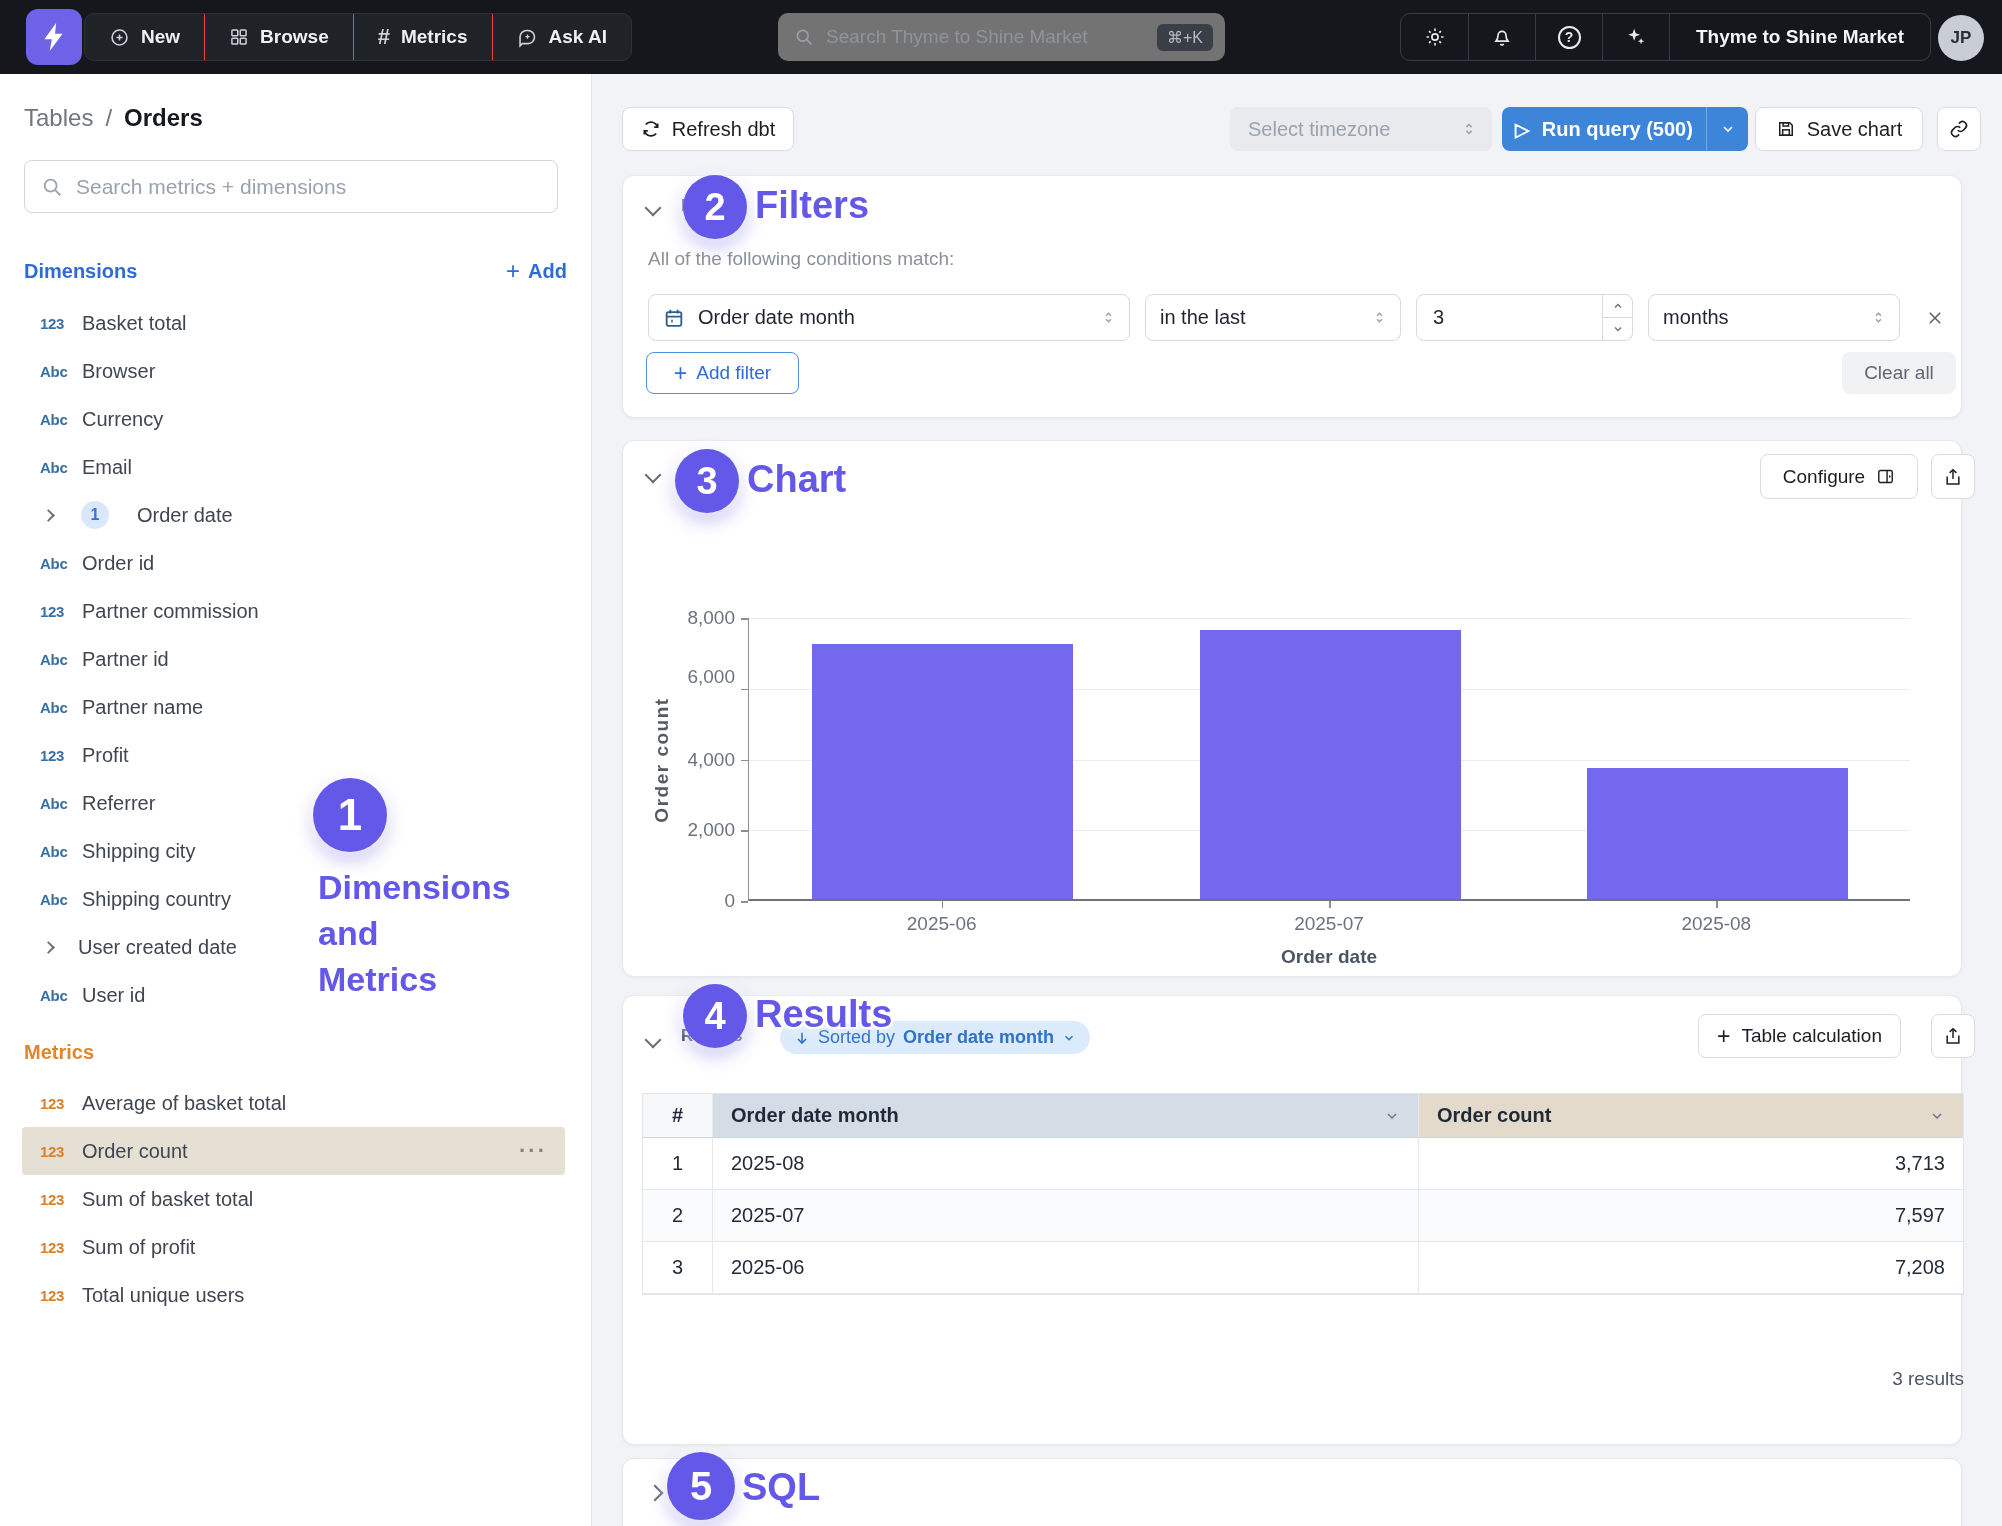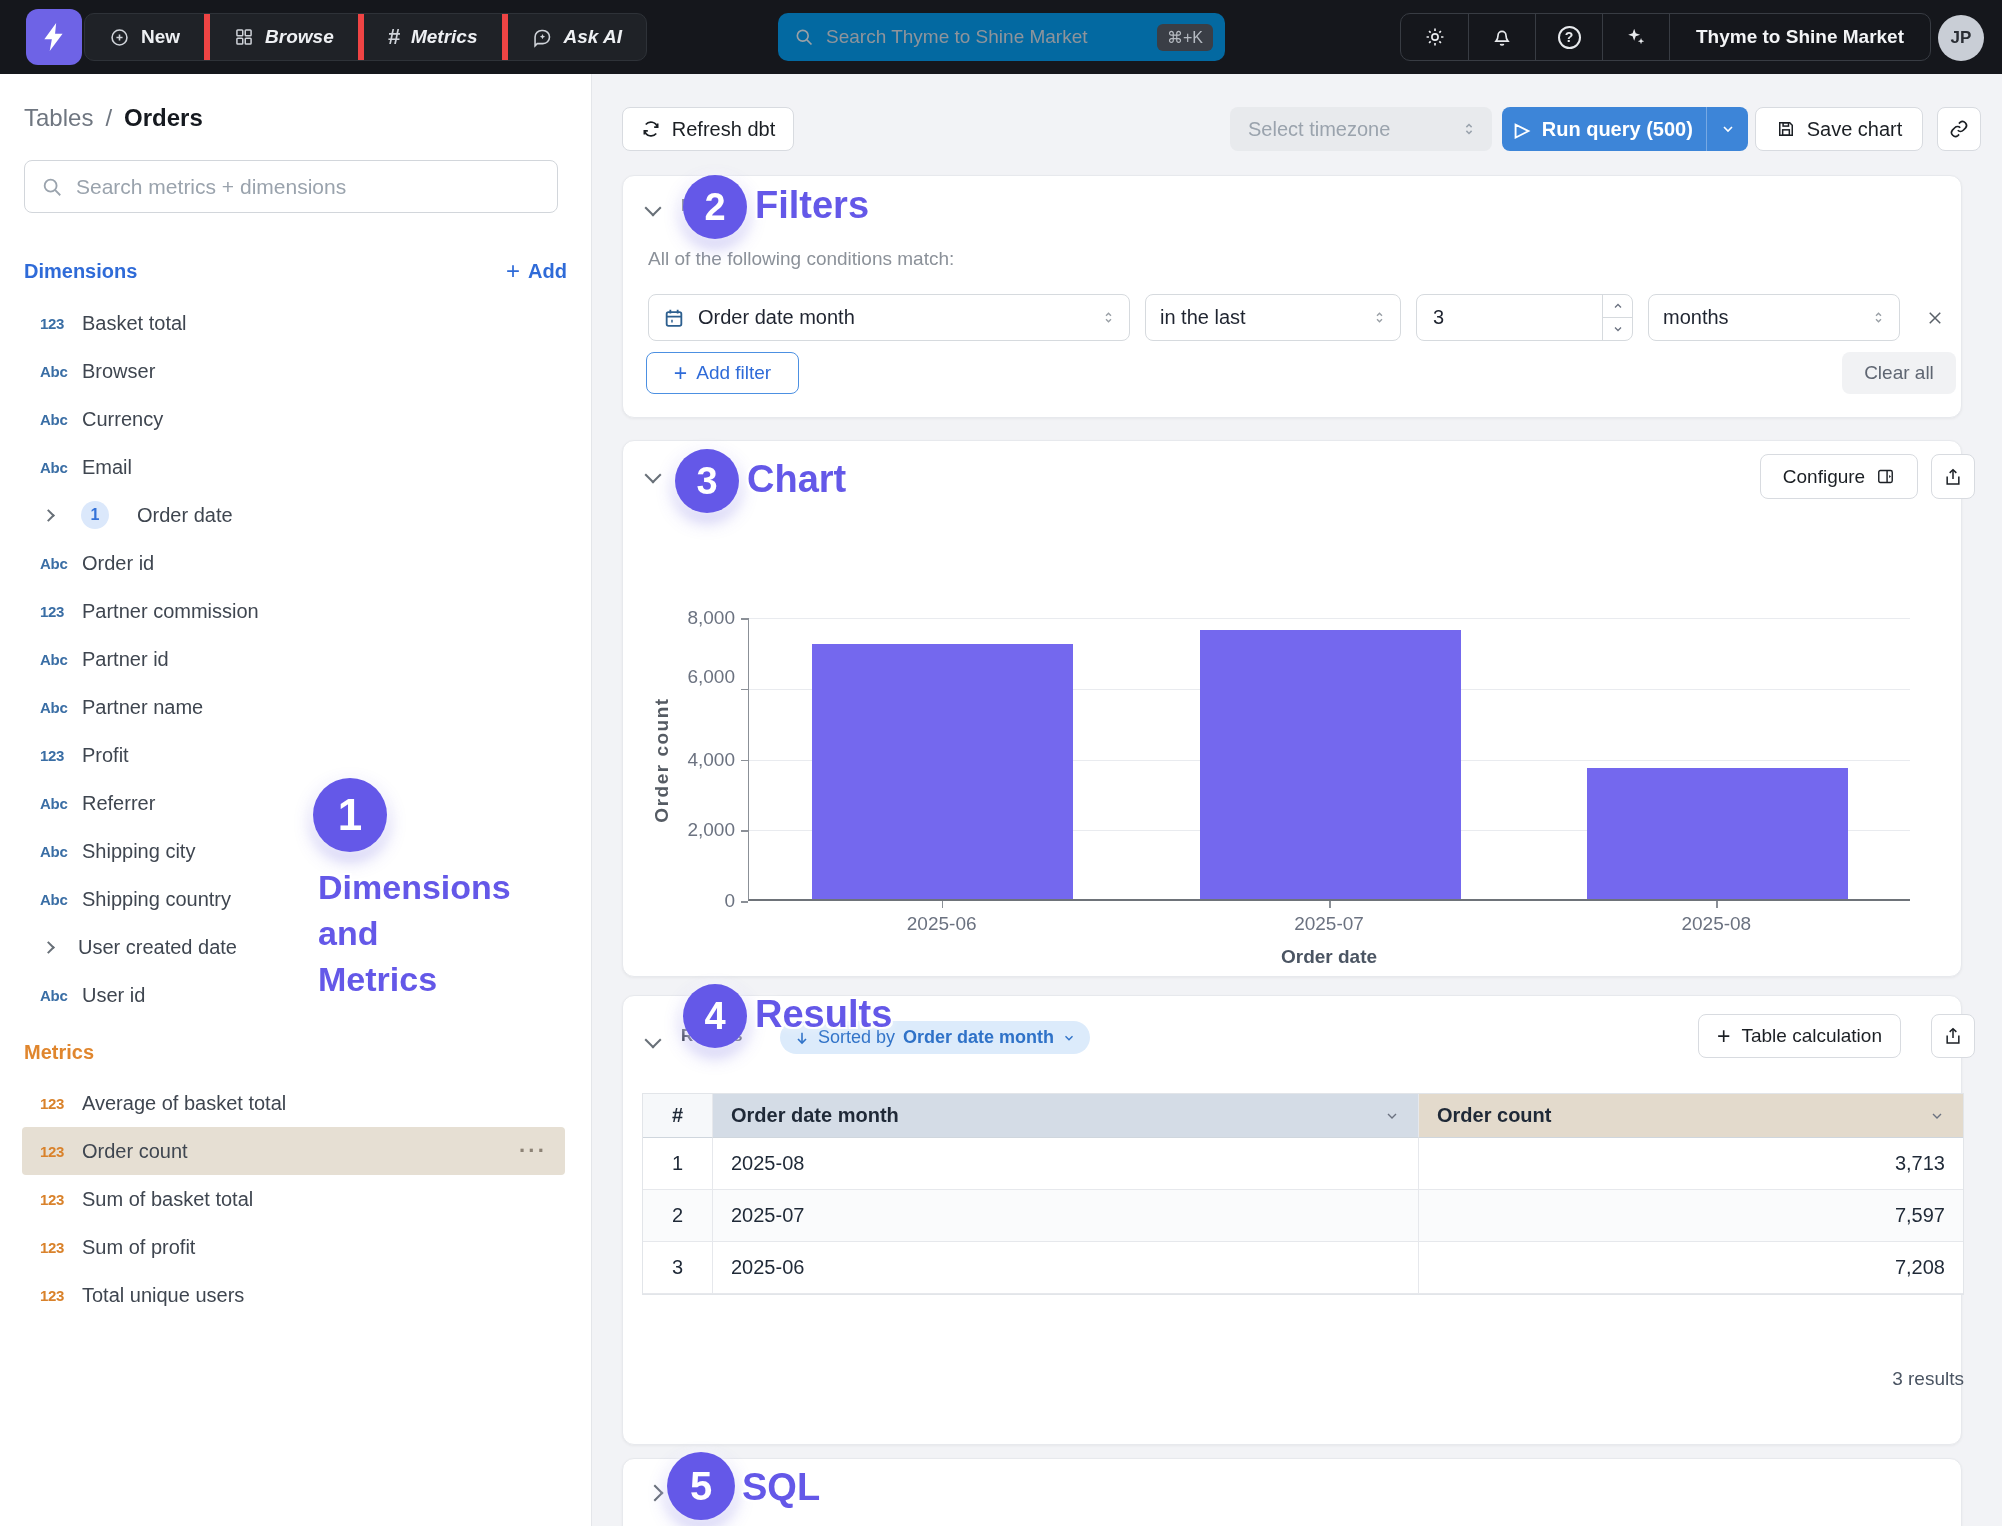--- a/index.html
+++ b/index.html
@@ -5,24 +5,24 @@
   * { margin:0; padding:0; box-sizing:border-box; }
   html,body { width:2002px; height:1526px; }
   body { font-family:"Liberation Sans", sans-serif; background:#e9eaee; overflow:hidden; }
   .page { position:relative; width:2002px; height:1526px; background:#f2f3f6; overflow:hidden; }
 
   
   .topnav { position:absolute; top:0; left:0; width:100%; height:74px; background:#15171c; z-index:5; }
   .logo { position:absolute; left:26px; top:9px; width:56px; height:56px; border-radius:12px; background:#6e63e6; display:flex; align-items:center; justify-content:center; }
   .navgroup { position:absolute; left:84px; top:13px; height:48px; display:flex; background:#1f2227; border:1px solid #2e3238; border-radius:10px; overflow:hidden; }
   .navbtn { display:flex; align-items:center; gap:11px; padding:0 24px; color:#eef0f3; font-size:19px; font-weight:600; background:transparent; border:none; cursor:pointer; font-family:inherit; }
-  .navbtn + .navbtn { border-left:6px solid #ef4444;font-style:italic; }
+  .navbtn + .navbtn { border-left:1px solid #ef4444; }
   .navbtn svg, .navbtn .hashic { color:#cfd3d9; }
   .hashic { font-size:22px; font-weight:700; }
-  .navsearch { position:absolute; left:778px; top:13px; width:447px; height:48px; background:#0369a1; border-radius:10px; display:flex; align-items:center; padding:0 12px 0 16px; }
+  .navsearch { position:absolute; left:778px; top:13px; width:447px; height:48px; background:#737373; border-radius:10px; display:flex; align-items:center; padding:0 12px 0 16px; }
   .navsearch input { flex:1; background:transparent; border:none; outline:none; color:#d7dade; font-size:19px; margin-left:12px; font-family:inherit; }
   .navsearch input::placeholder { color:#8f949b; }
   .kbd { background:#3a3e46; color:#b6bbc2; font-size:16px; padding:4px 10px; border-radius:6px; }
   .iconbar { position:absolute; left:1400px; top:13px; height:48px; display:flex; align-items:stretch; border:1px solid #383c43; border-radius:10px; overflow:hidden; }
   .ibtn { width:67px; display:flex; align-items:center; justify-content:center; color:#e8eaed; background:transparent; border:none; cursor:pointer; }
   .ibtn + .ibtn, .projname { border-left:1px solid #383c43; }
   .projname { display:flex; align-items:center; padding:0 26px; color:#f3f4f6; font-size:19px; font-weight:600; }
   .qh { width:23px; height:23px; border:2px solid #e8eaed; border-radius:50%; display:flex; align-items:center; justify-content:center; font-size:14px; font-weight:700; }
   .avatar { position:absolute; left:1938px; top:15px; width:46px; height:46px; border-radius:50%; background:#c9ced6; color:#2a2e34; display:flex; align-items:center; justify-content:center; font-size:17px; font-weight:700; }
 

